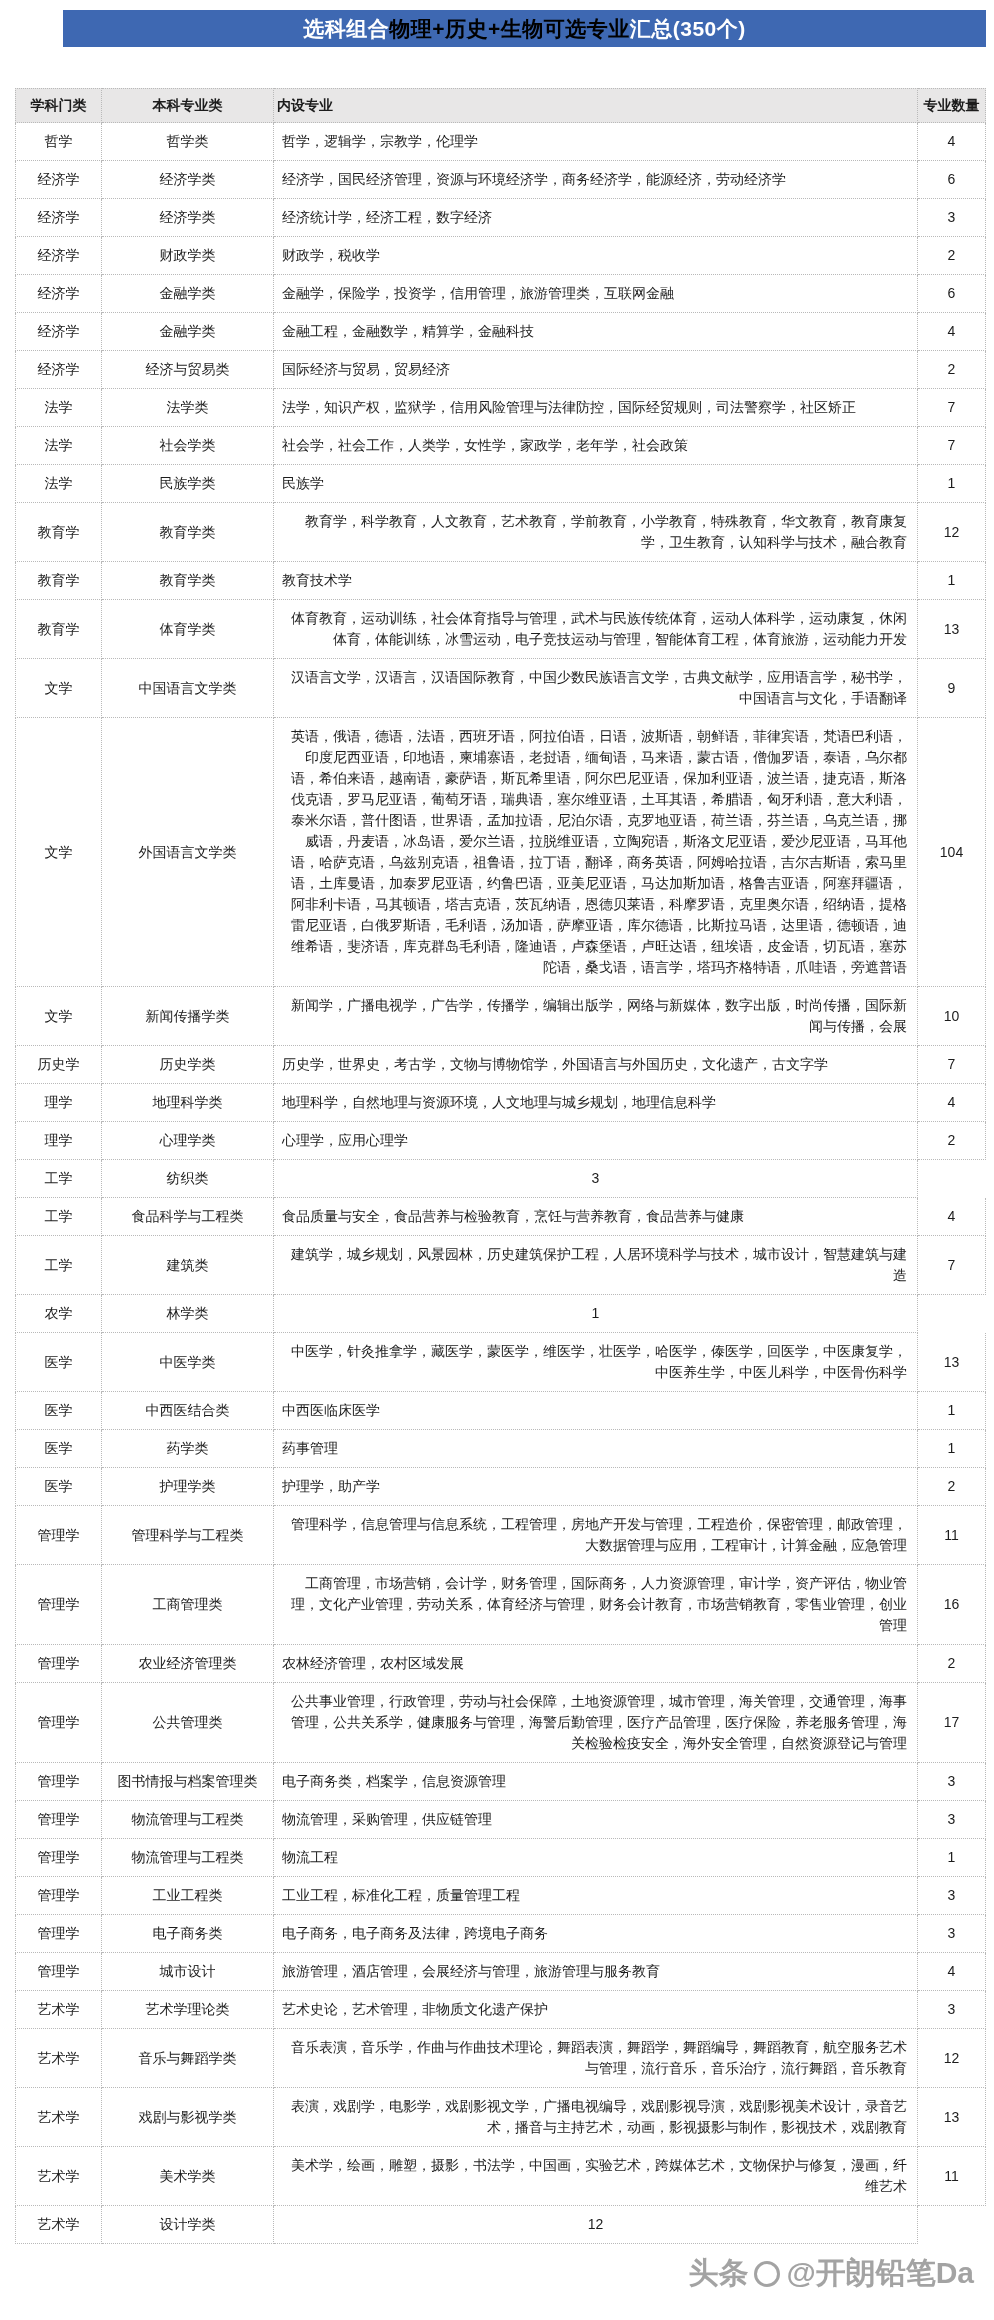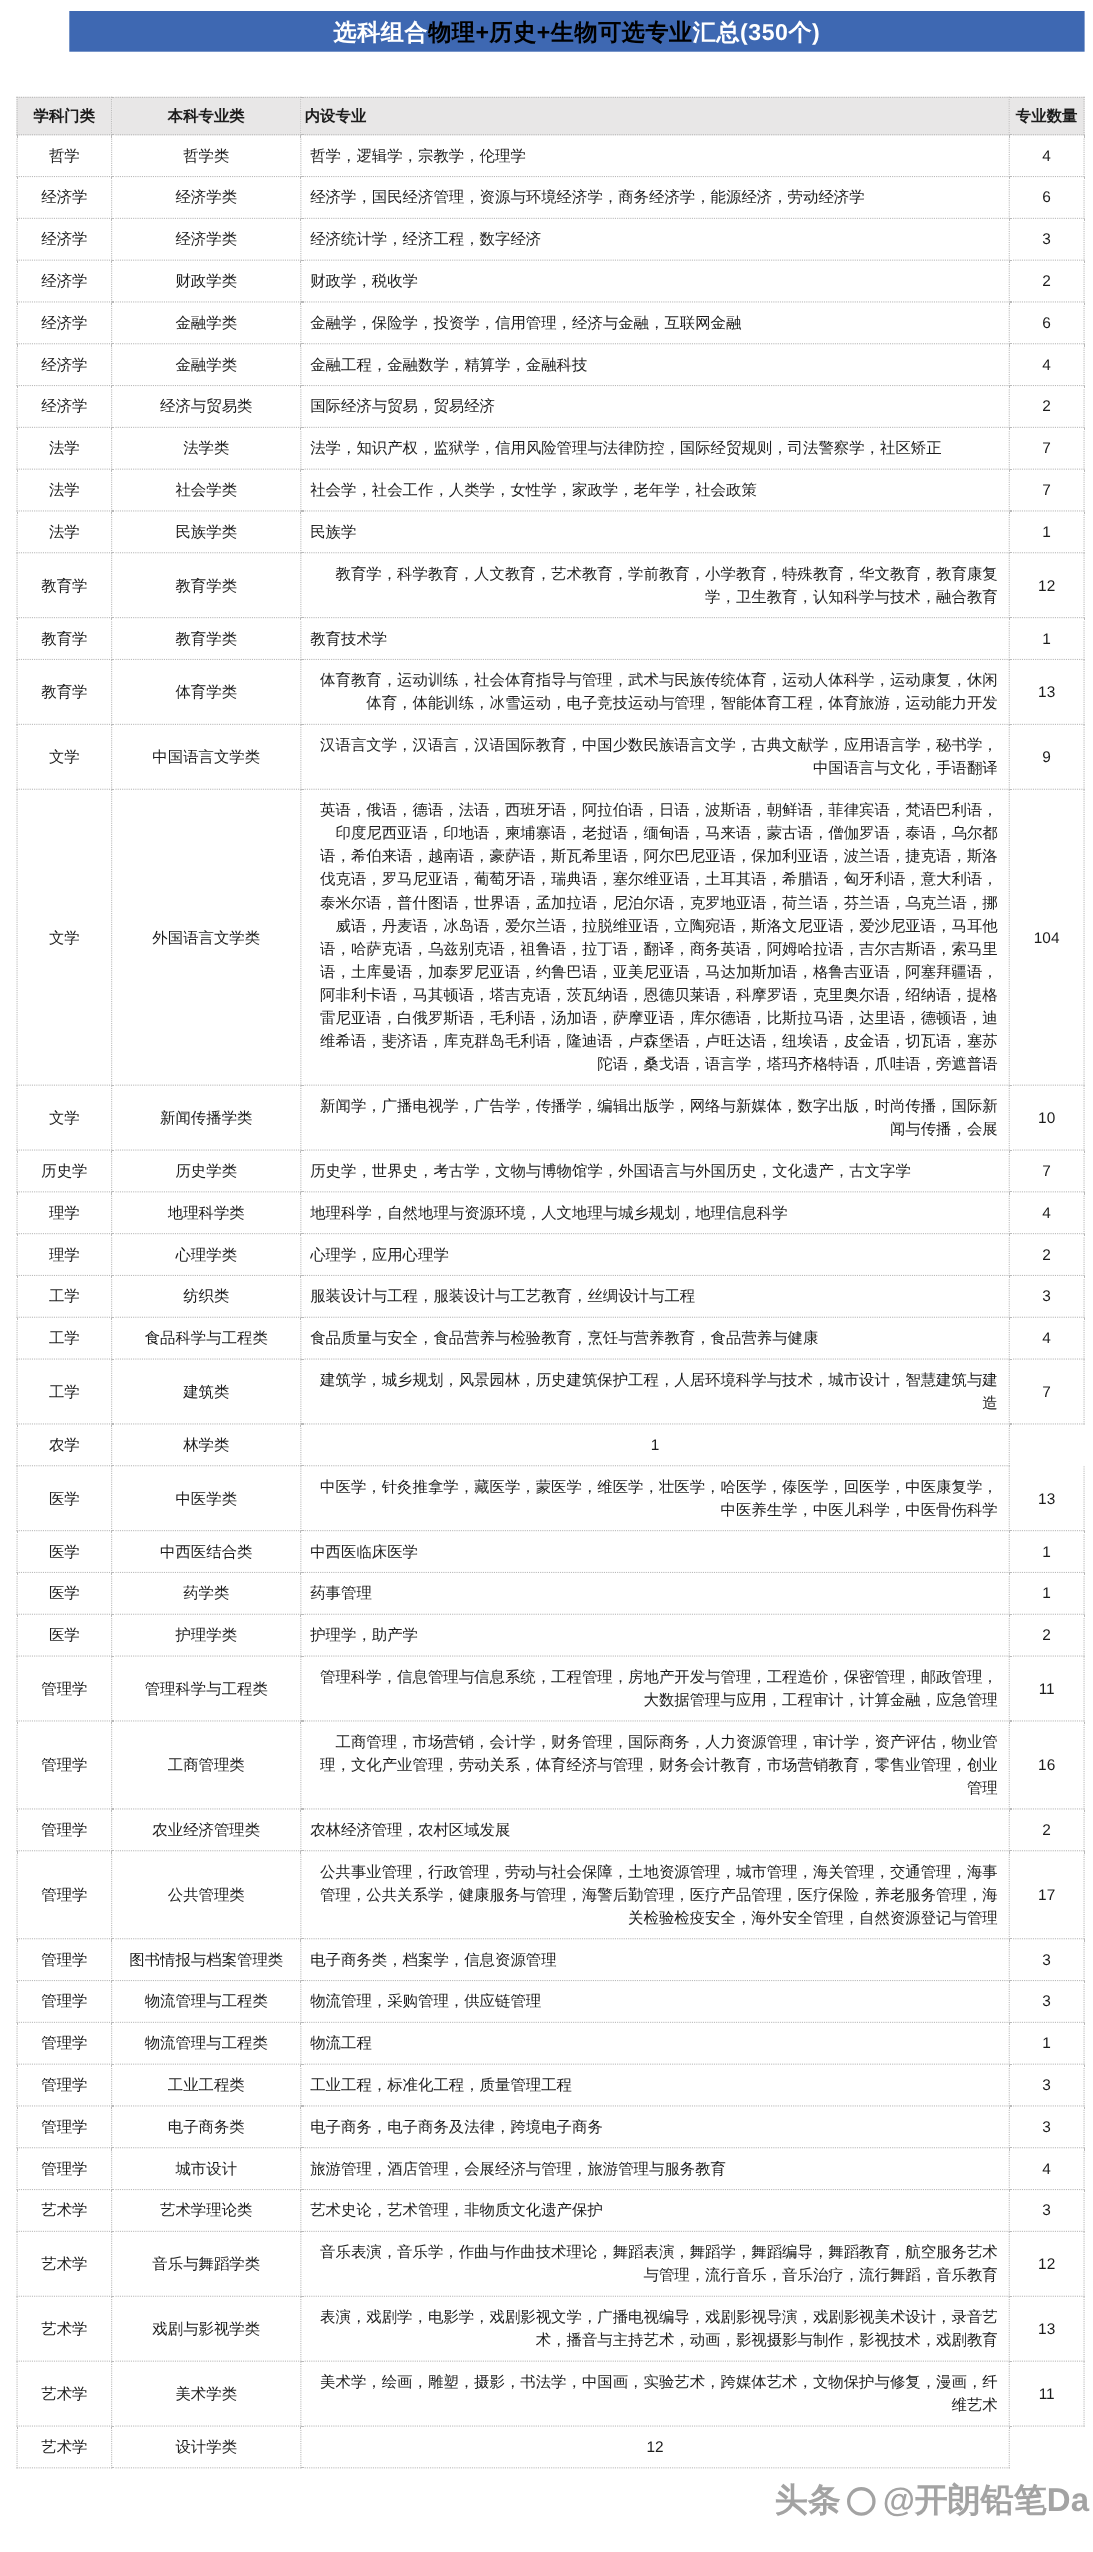--- a/index.html
+++ b/index.html
@@ -11,21 +11,21 @@
   .grid-table{width:971px;}
   .thead,.tr{display:grid;grid-template-columns:87px 172px 644px 68px;}
   .th{background:#E8E7E7;font-weight:bold;color:#111;}
   .th,.td{border-right:1px dotted #b9b9b9;border-bottom:1px dotted #b9b9b9;
     display:flex;align-items:center;box-sizing:border-box;
     font-size:14px;line-height:21px;color:#1c1c1c;padding:8px 3px;min-height:28px;}
   .thead .th:first-child,.tr .td:first-child{border-left:1px dotted #b9b9b9;}
   .thead .th{border-top:1px dotted #b9b9b9;padding:6px 3px;margin-top:41px;}
   .c1,.c2,.c4{justify-content:center;text-align:center;}
   .c3{justify-content:flex-start;text-align:right;padding-left:8px;padding-right:10px;}
-  .watermark{position:absolute;right:4px;bottom:26px;display:flex;align-items:center;gap:6px;
+  .watermark{position:absolute;right:20px;bottom:26px;display:flex;align-items:center;gap:6px;
     font-size:30px;font-weight:bold;color:#909090;opacity:0.82;white-space:nowrap;}
   .wm-avatar{width:26px;height:26px;border-radius:50%;border:3px solid #909090;display:inline-block;box-sizing:border-box;}
 </style>
 </head>
 <body>
 
 <div class="page">
 
   <div class="title-bar">
     <span>选科组合</span>
@@ -62,21 +62,21 @@
         </div>
         <div class="tr">
           <div class="td c1">经济学</div>
           <div class="td c2">财政学类</div>
           <div class="td c3">财政学，税收学</div>
           <div class="td c4">2</div>
         </div>
         <div class="tr">
           <div class="td c1">经济学</div>
           <div class="td c2">金融学类</div>
-          <div class="td c3">金融学，保险学，投资学，信用管理，经济与金融，互联网金融</div>
+          <div class="td c3">金融学，保险学，投资学，信用管理，旅游管理类，互联网金融</div>
           <div class="td c4">6</div>
         </div>
         <div class="tr">
           <div class="td c1">经济学</div>
           <div class="td c2">金融学类</div>
           <div class="td c3">金融工程，金融数学，精算学，金融科技</div>
           <div class="td c4">4</div>
         </div>
         <div class="tr">
           <div class="td c1">经济学</div>
@@ -152,21 +152,20 @@
         </div>
         <div class="tr">
           <div class="td c1">理学</div>
           <div class="td c2">心理学类</div>
           <div class="td c3">心理学，应用心理学</div>
           <div class="td c4">2</div>
         </div>
         <div class="tr">
           <div class="td c1">工学</div>
           <div class="td c2">纺织类</div>
-          <div class="td c3">服装设计与工程，服装设计与工艺教育，丝绸设计与工程</div>
           <div class="td c4">3</div>
         </div>
         <div class="tr">
           <div class="td c1">工学</div>
           <div class="td c2">食品科学与工程类</div>
           <div class="td c3">食品质量与安全，食品营养与检验教育，烹饪与营养教育，食品营养与健康</div>
           <div class="td c4">4</div>
         </div>
         <div class="tr">
           <div class="td c1">工学</div>

